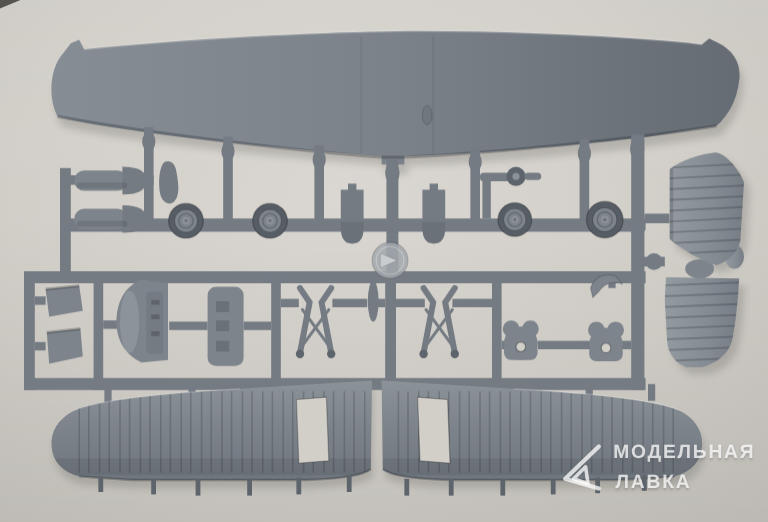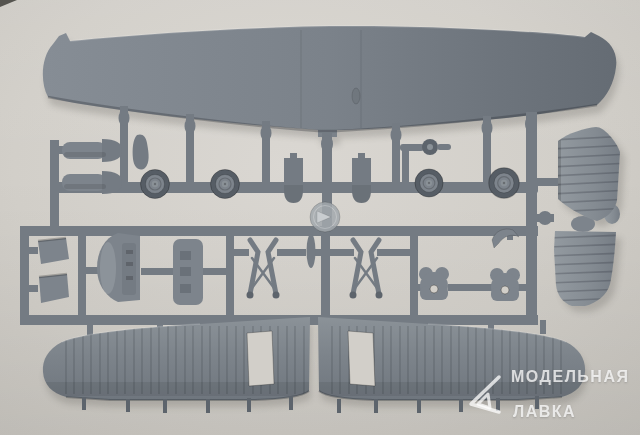--- a/index.html
+++ b/index.html
@@ -16,21 +16,21 @@
       linear-gradient(180deg, rgba(255,255,255,0.05) 0%, rgba(0,0,0,0) 40%, rgba(0,0,0,0.05) 100%),
       radial-gradient(ellipse at 45% 38%, var(--bg-light) 0%, var(--bg-mid) 55%, var(--bg-dark) 115%);
   }
   #scene{position:absolute;left:0;top:0;}
   .watermark{
     position:absolute;left:466px;top:369px;display:flex;align-items:center;gap:7px;
     color:var(--watermark);pointer-events:none;
   }
   .wm-text{font-weight:700;font-size:16px;line-height:16px;letter-spacing:1.5px;
     text-shadow:0 1px 2px rgba(96,96,96,0.35);}
-  .wm-text div+div{margin-top:19px;margin-left:2px;}
+  .wm-text div+div{margin-top:9px;margin-left:2px;}
 </style>
 </head>
 <body>
 
 <div id="stage">
 <svg id="scene" width="640" height="435" viewBox="0 0 640 435">
   <defs>
     <filter id="soft" x="-20%" y="-20%" width="140%" height="140%">
           <feGaussianBlur stdDeviation="3"></feGaussianBlur>
         </filter>

